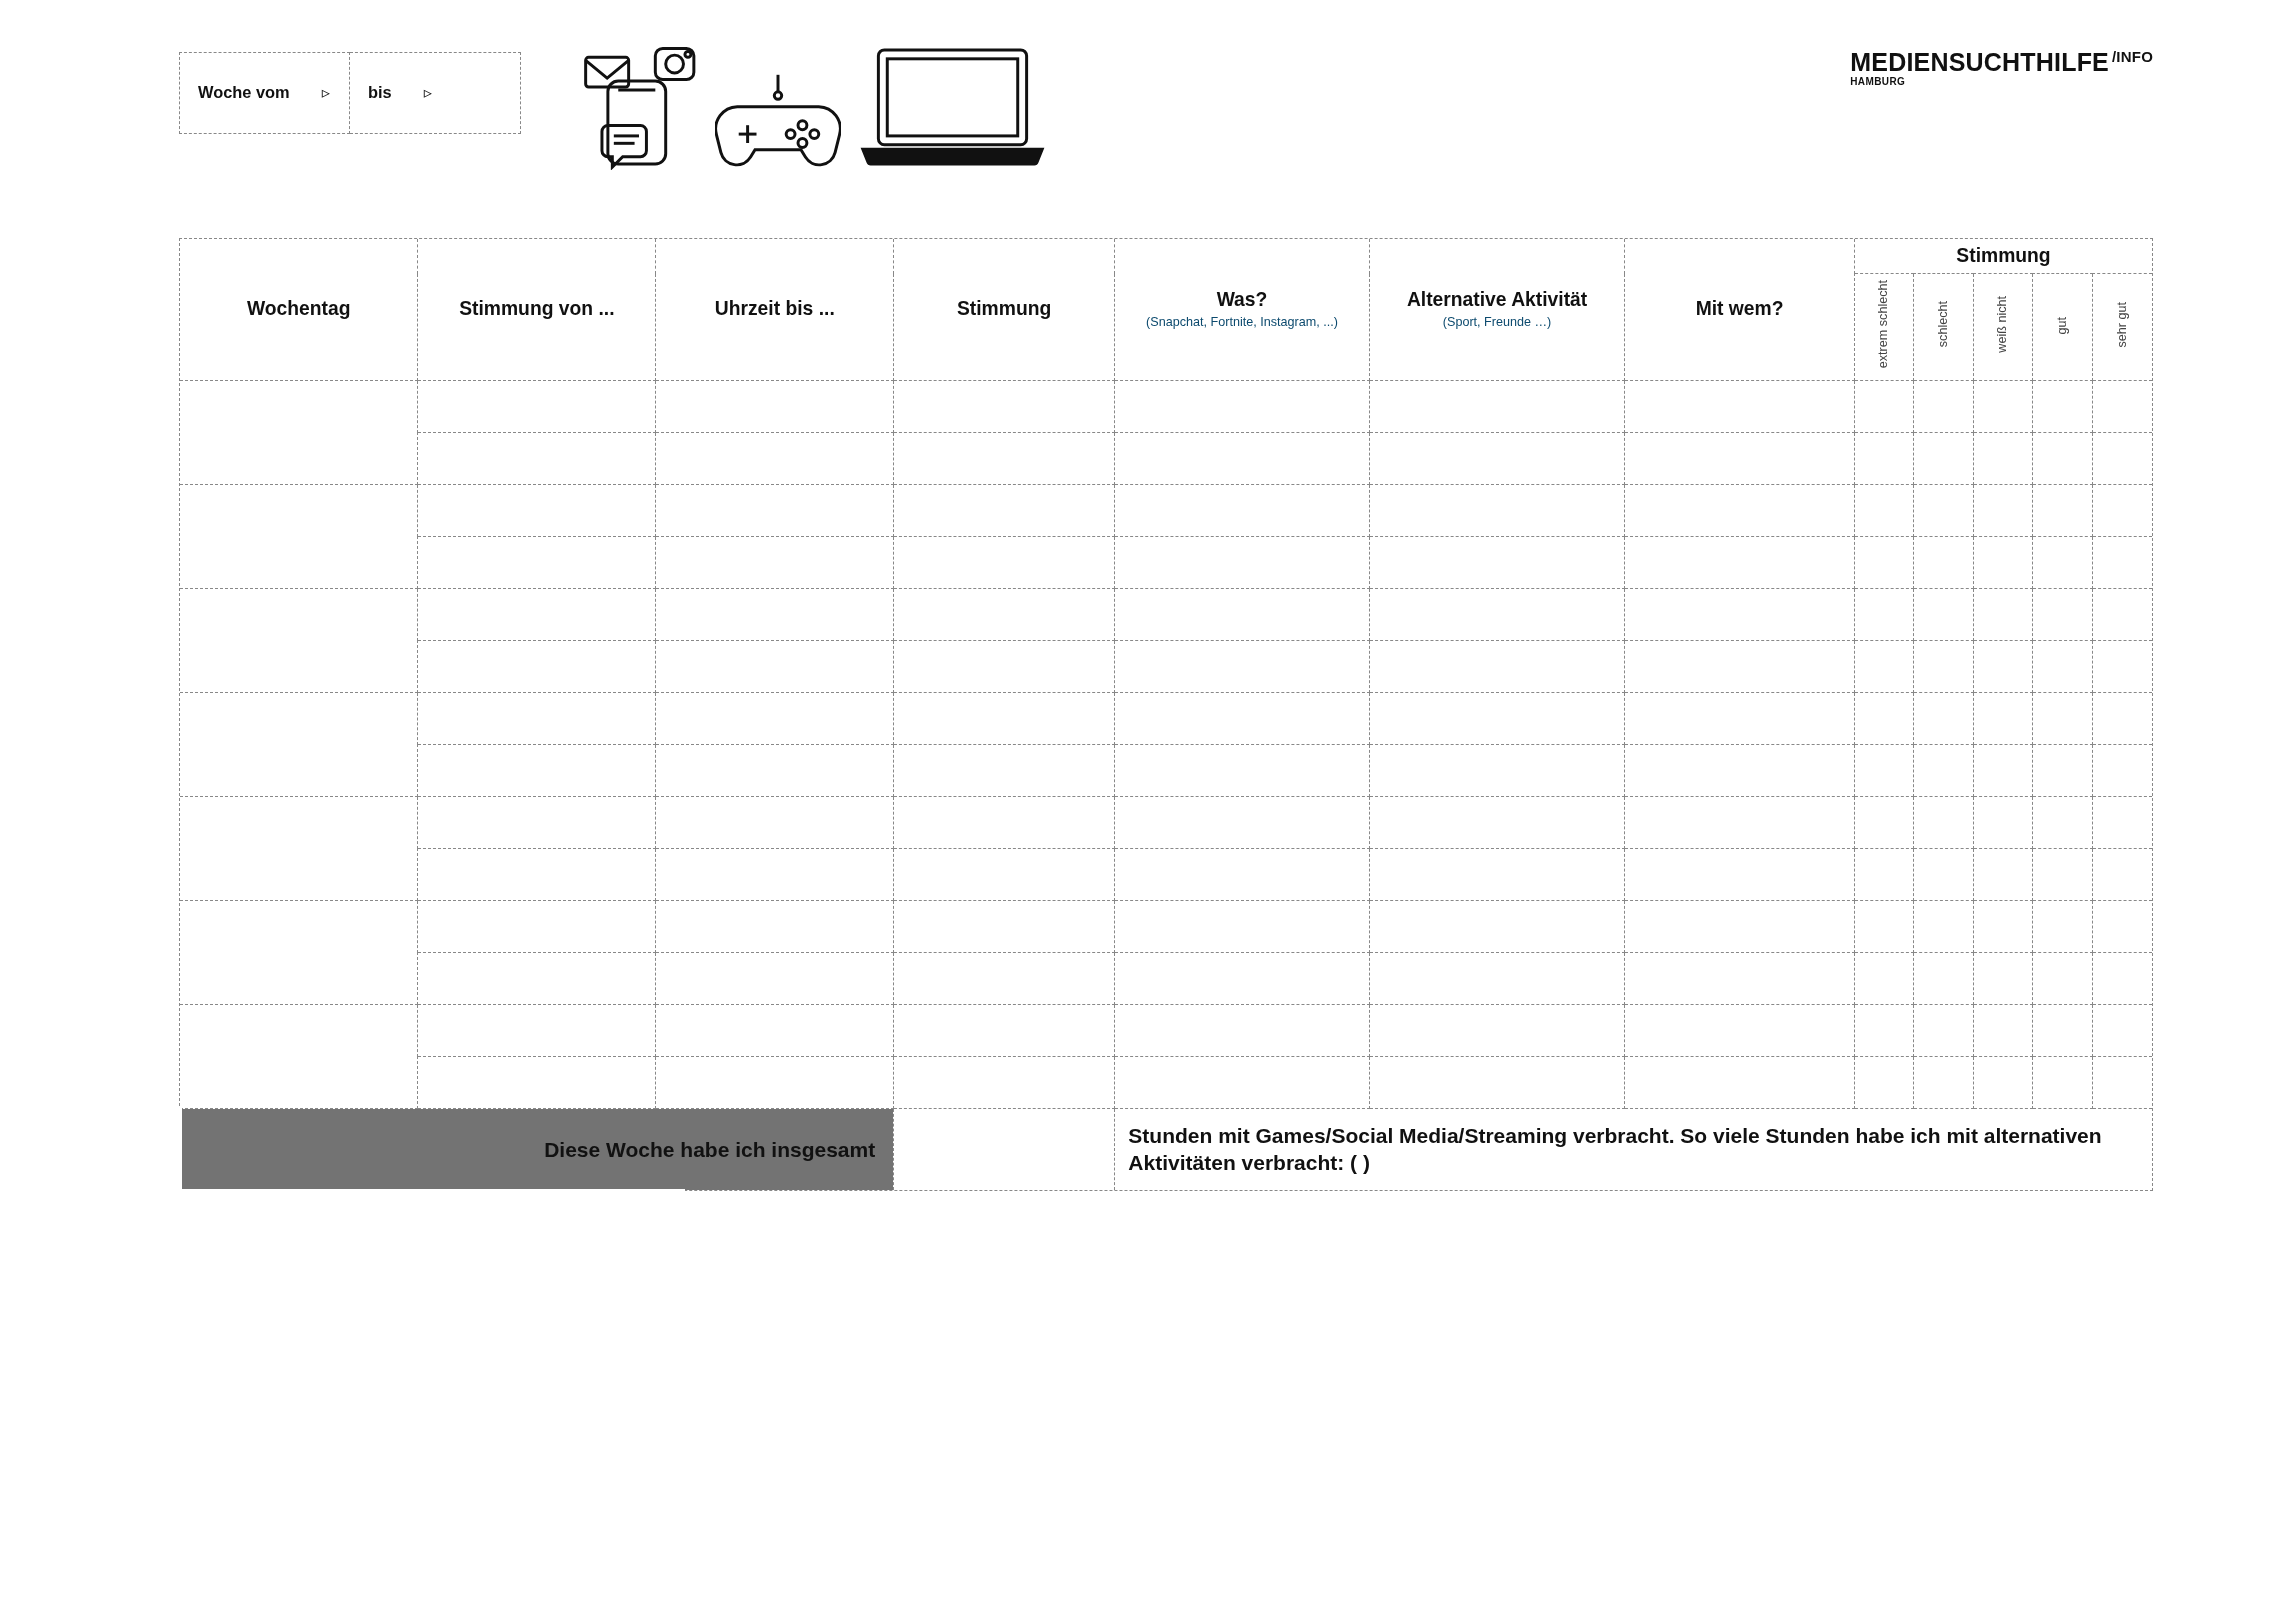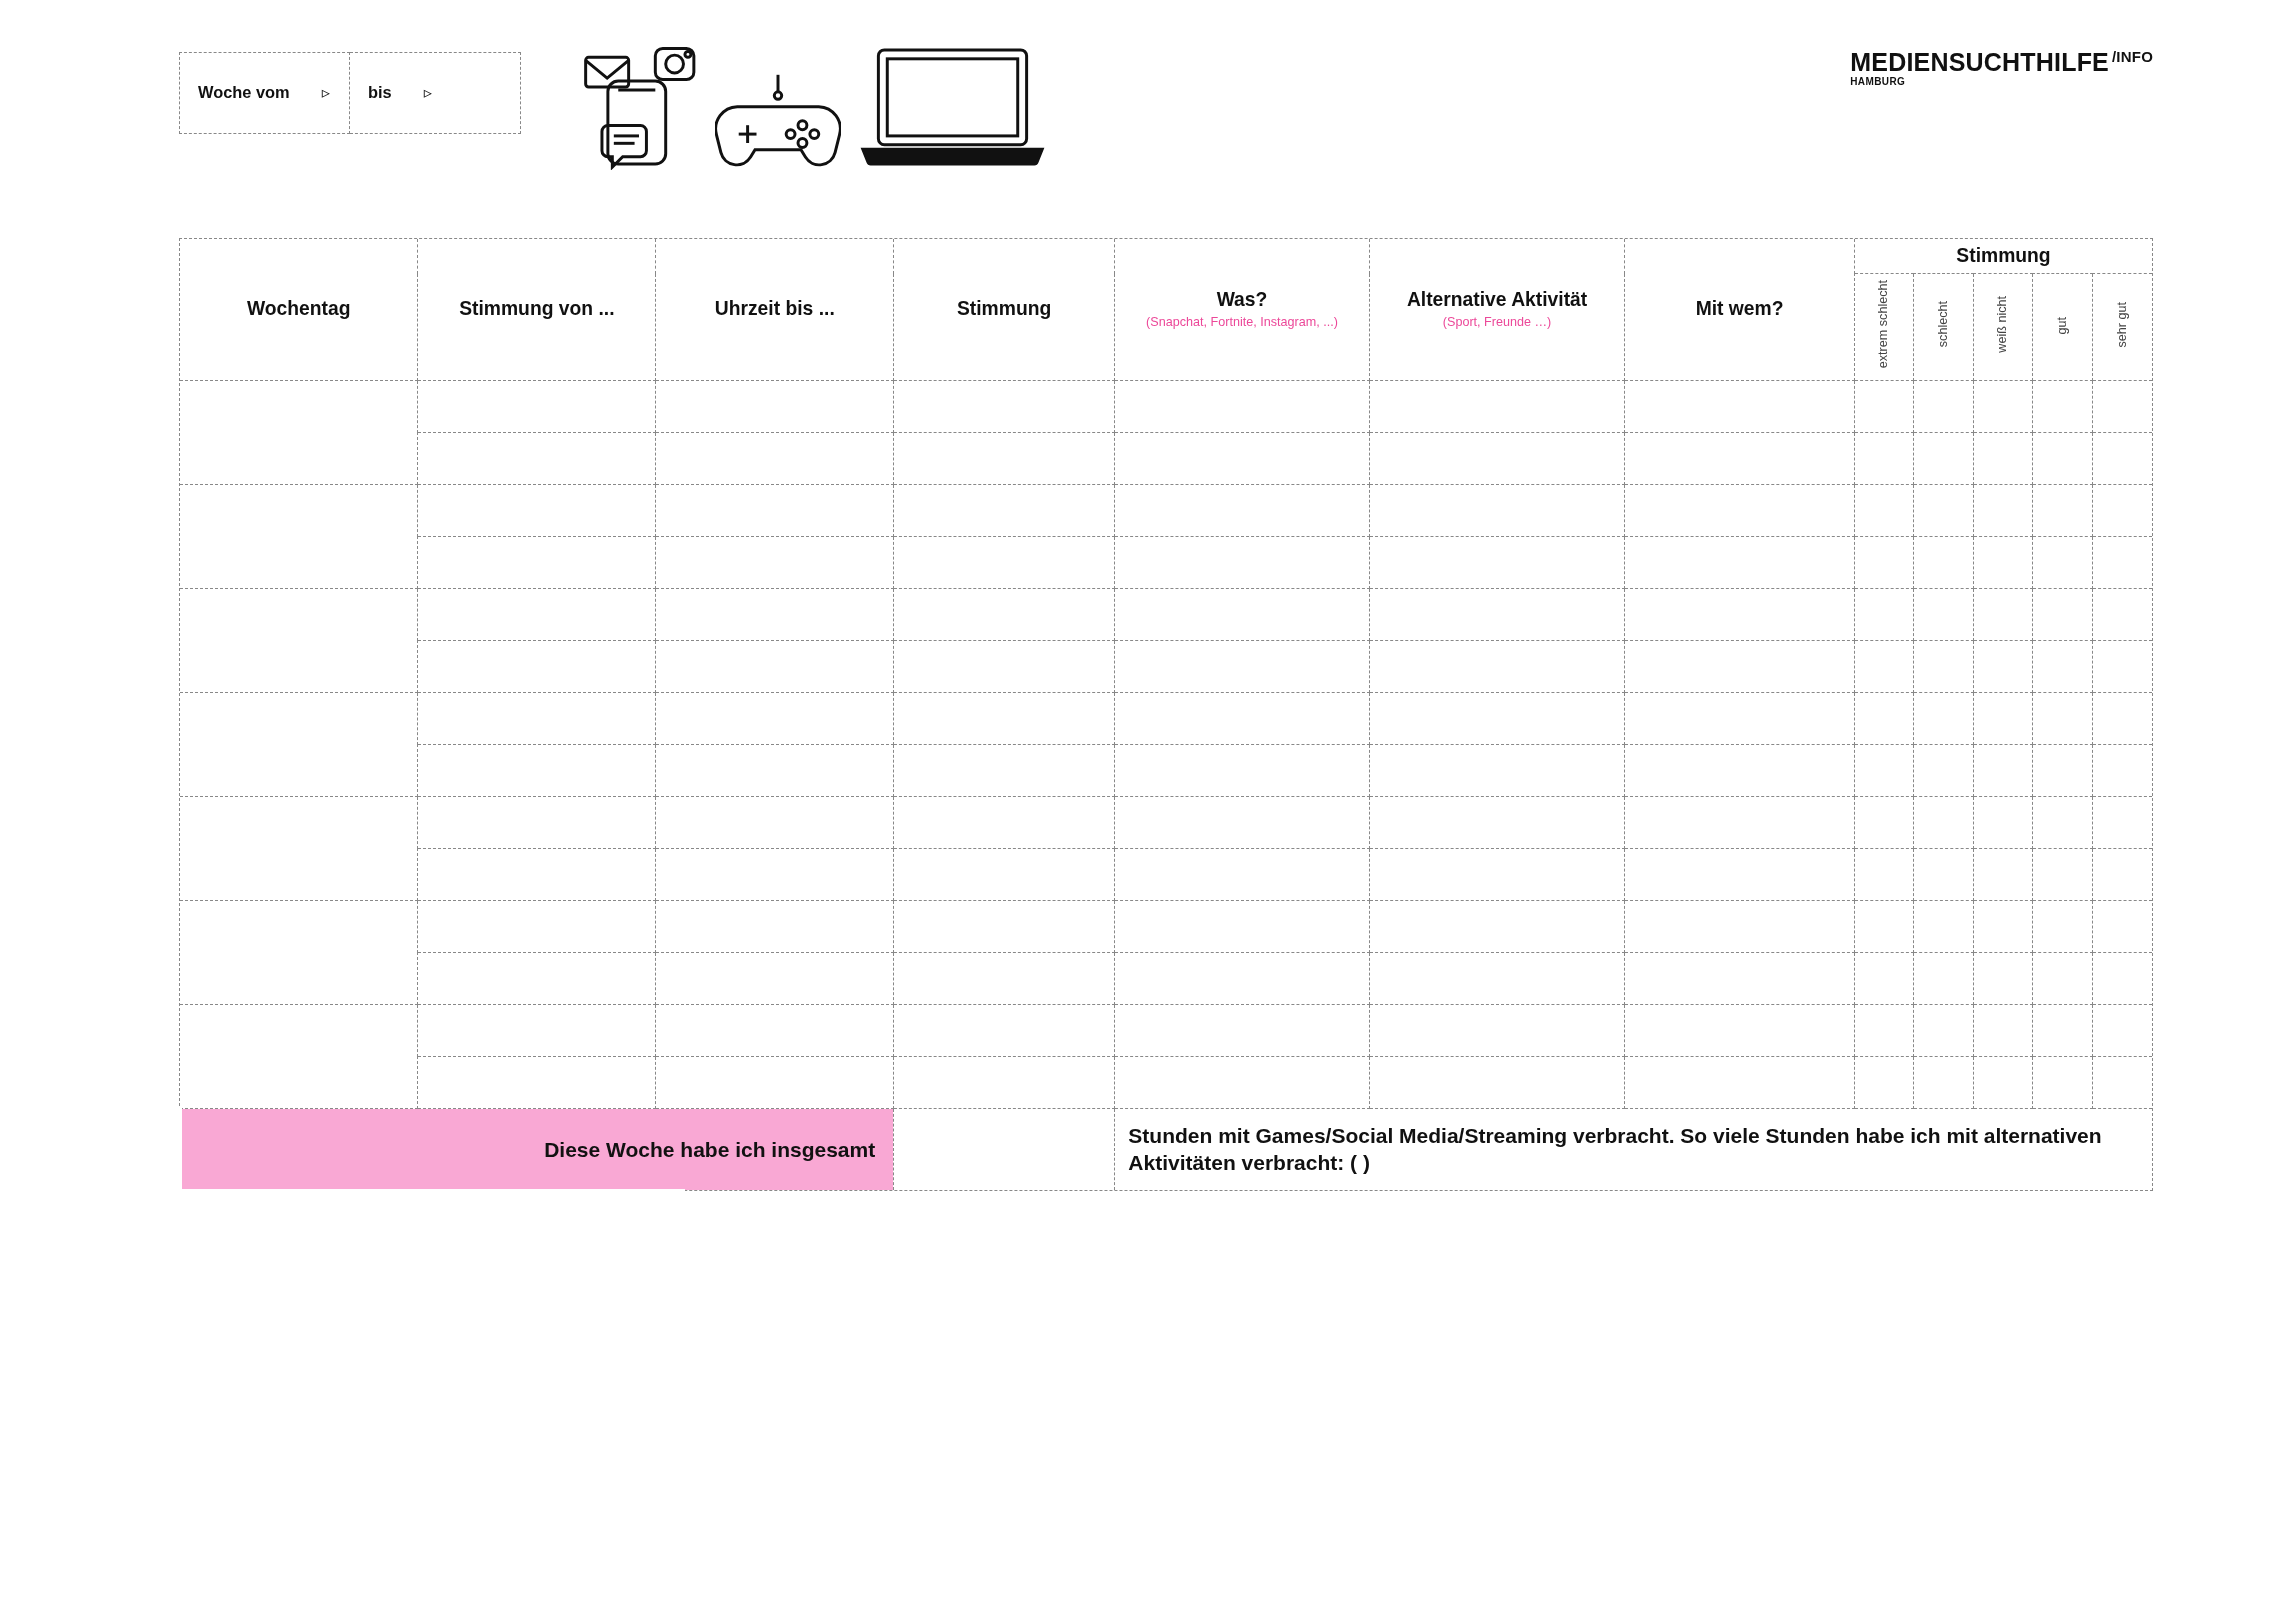--- a/index.html
+++ b/index.html
@@ -103,21 +103,21 @@
 
   thead th {
     height: 134px;
     font-weight: 600;
     font-size: 22px;
     text-align: center;
     vertical-align: middle;
     padding: 6px 7.4px;
     line-height: 1.15;
   }
-  thead th .sub { display:block; font-weight:400; font-size:12.6px; margin-top:4.5px; color:#ec4899;}
+  thead th .sub { display:block; font-weight:400; font-size:12.6px; margin-top:4.5px; color:#0c4a6e;}
   thead .mood-group th {
     height: 30px;
     font-size: 19.3px;
     border-bottom: var(--dash);
   }
   thead .mood-sub th {
     height: 104px;
     vertical-align: middle;
   }
   .mood-label {
@@ -445,21 +445,21 @@
           <td></td>
           <td></td>
           <td></td>
           <td></td>
           <td></td>
         </tr>
       </tbody>
 
   <tfoot>
     <tr>
-      <td colspan="3" style="border-right:var(--dash); border-left:none; border-bottom:none; text-align:right; padding-right:18px; border-top:none; background:#f9a8d4; position:relative;">
+      <td colspan="3" style="border-right:var(--dash); border-left:none; border-bottom:none; text-align:right; padding-right:18px; border-top:none; background:#737373; position:relative;">
         <div style="position:absolute; left:-1.5px; top:-1.5px; bottom:-1.5px; width:3px; background:#fff;"></div>
         <div style="position:absolute; left:-1.5px; right:208px; bottom:-1.5px; height:3px; background:#fff;"></div>
         <span>Diese Woche habe ich insgesamt</span>
       </td>
       <td class="empty"></td>
       <td colspan="8" style="border-right:none;">Stunden mit Games/Social Media/Streaming verbracht. So viele Stunden habe ich mit alternativen Aktivitäten verbracht: (      )</td>
     </tr>
   </tfoot>
 </table>
 </div>

